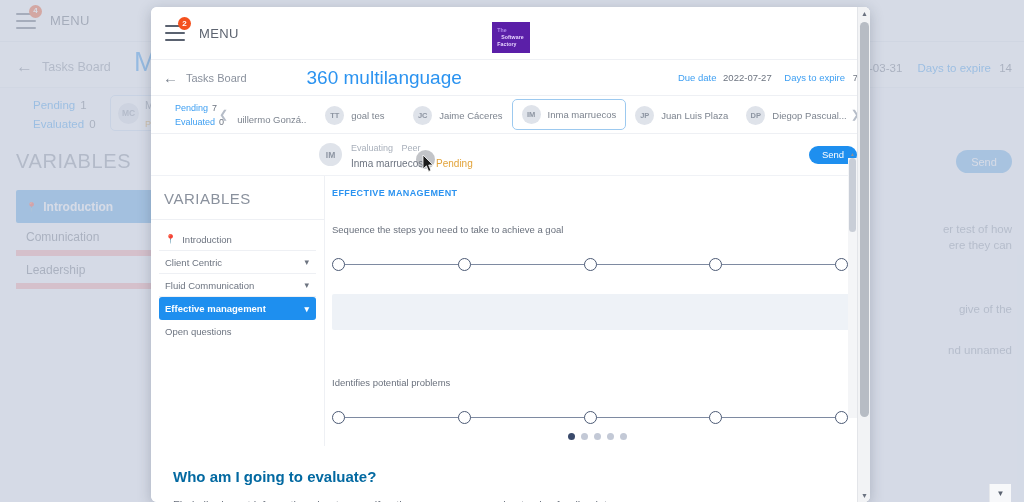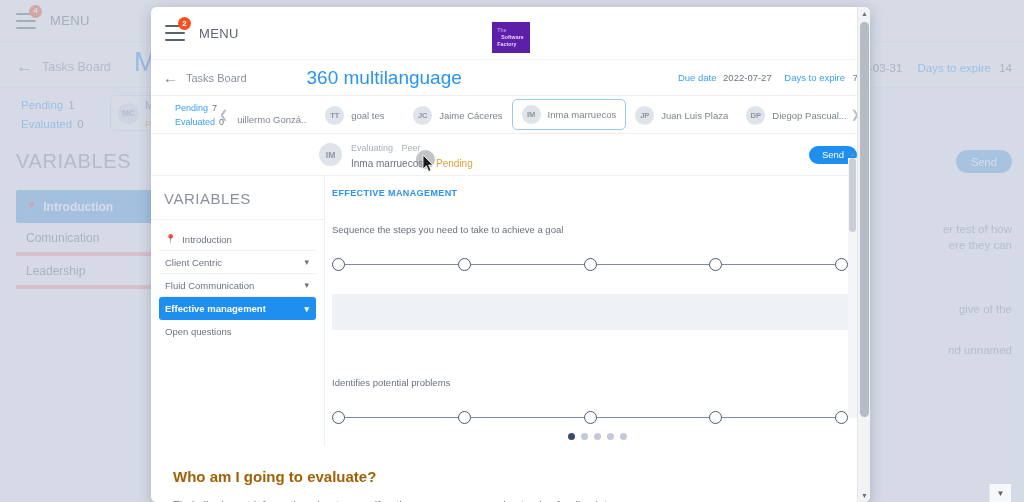--- a/index.html
+++ b/index.html
@@ -55,21 +55,21 @@
     font-size: 27px; color: #2b93f0; font-weight: 400;
   }
   .bg-due {
     position: absolute; right: 12px; top: 62px;
     font-size: 11.5px; color: #3e9ff2; white-space: nowrap;
   }
   .bg-due .val { color: #6d7480; margin: 0 12px 0 5px; }
   .bg-due .num { color: #6d7480; margin-left: 5px; }
 
   .bg-counts {
-    position: absolute; left: 21px; top: 96px; font-size: 11.5px; line-height: 19px;
+    position: absolute; left: 33px; top: 96px; font-size: 11.5px; line-height: 19px;
   }
   .bg-counts .k { color: #3e9ff2; }
   .bg-counts .v { color: #6d7480; margin-left: 5px; }
 
   .bg-chip {
     position: absolute; left: 110px; top: 95px;
     width: 86px; height: 36px; border: 1px solid #cfe2f5; border-radius: 5px;
     background: #fff; display: flex; align-items: center; padding-left: 7px; gap: 6px;
     overflow: hidden;
   }
@@ -81,21 +81,21 @@
   .bg-chip .nm { font-size: 10.5px; color: #7d848f; }
   .bg-chip .st { font-size: 9px; color: #e2a33a; }
 
   .bg-vars-title {
     position: absolute; left: 16px; top: 150px;
     font-size: 20px; color: #8a919d; letter-spacing: .6px;
   }
   .bg-nav { position: absolute; left: 16px; top: 190px; width: 175px; }
   .bg-nav .item {
     height: 33px; display: flex; align-items: center; padding-left: 10px;
-    font-size: 12px; color: #6d7480; border-bottom: 4px solid #fca5a5;
+    font-size: 12px; color: #6d7480; border-bottom: 6px solid #fca5a5;
   }
   .bg-nav .item.active {
     background: #56a6e8; color: #fff; border-radius: 2px; border-bottom: none;
     font-weight: bold; gap: 6px;
   }
   .bg-send {
     position: absolute; right: 12px; top: 150px;
     width: 56px; height: 23px; border-radius: 12px; background: #66aeea;
     color: #fff; font-size: 11px; display: flex; align-items: center; justify-content: center;
   }
@@ -229,21 +229,21 @@
     margin: 22px 7px 0 7px; height: 36px; background: #eef2f7; border-radius: 2px;
   }
   .dots { display: flex; gap: 6px; justify-content: center; margin-top: 8px; }
   .dots i { width: 7px; height: 7px; border-radius: 50%; background: #c3c9d6; display: block; }
   .dots i.on { background: #3a4a6b; }
 
   
   .m-article {
     padding: 22px 20px 0 22px; background: #fff;
   }
-  .m-article h2 { margin: 0 0 14px 0; font-size: 15px; font-weight: bold; color: #a16207; }
+  .m-article h2 { margin: 0 0 14px 0; font-size: 15px; font-weight: bold; color: #0369a1; }
   .m-article p { margin: 0; font-size: 11px; color: #6a717d; }
 
   
   .m-sb {
     position: absolute; right: 0; top: 0; width: 13px; height: 495px;
     background: #f2f3f5; border-left: 1px solid #e3e5e9;
   }
   .m-sb .ar {
     position: absolute; left: 0; width: 13px; height: 13px;
     display: flex; align-items: center; justify-content: center;

